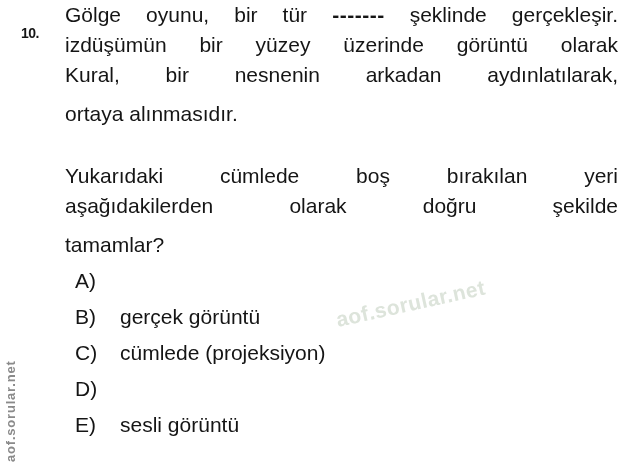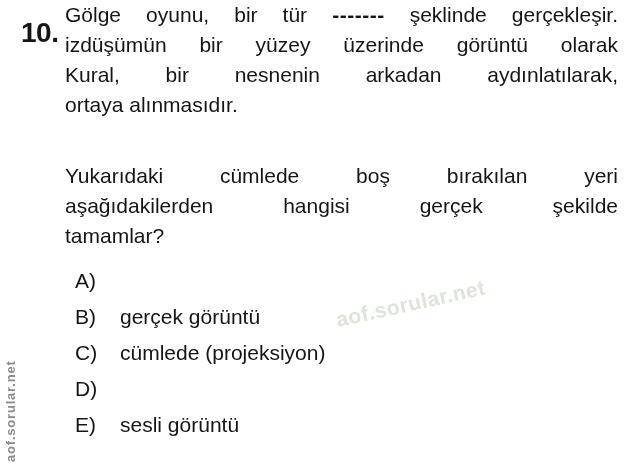--- a/index.html
+++ b/index.html
@@ -10,41 +10,41 @@
     position: relative;
     overflow: hidden;
     font-family: "Liberation Sans", sans-serif;
     color: #151515;
   }
 
   .qnum {
     position: absolute;
     left: 21px;
     top: 18px;
-    font-size: 28px;
+    font-size: 14px;
     line-height: 30px;
     font-weight: bold;
     letter-spacing: -0.5px;
   }
 
   .body-para {
     position: absolute;
     left: 65px;
     top: 0;
     width: 553px;
     font-size: 21px;
     line-height: 30px;
   }
 
   .jline {
     text-align: justify;
     text-align-last: justify;
     white-space: normal;
   }
-  .jline.last { text-align-last: left; }
+  .jline.last { text-align-last: left; margin-top: 9px; }
 
   .dashes {
     font-weight: bold;
     letter-spacing: 0.5px;
   }
 
   .prompt-para {
     position: absolute;
     left: 65px;
     top: 161px;
@@ -106,21 +106,21 @@
 
 <div class="body-para">
   <div class="jline"><span>Gölge oyunu, bir tür</span> <span class="dashes">-------</span> <span>şeklinde gerçekleşir.</span></div>
   <div class="jline">izdüşümün bir yüzey üzerinde görüntü olarak</div>
   <div class="jline">Kural, bir nesnenin arkadan aydınlatılarak,</div>
   <div class="jline last">ortaya alınmasıdır.</div>
 </div>
 
 <div class="prompt-para">
   <div class="jline">Yukarıdaki cümlede boş bırakılan yeri</div>
-  <div class="jline">aşağıdakilerden hangisi gerçek şekilde</div>
+  <div class="jline">aşağıdakilerden olarak doğru şekilde</div>
   <div class="jline last">tamamlar?</div>
 </div>
 
 <div class="options">
   <div class="option-row">
     <span class="option-letter">A)</span>
   </div>
   <div class="option-row">
     <span class="option-letter">B)</span>
     <span class="option-text">gerçek görüntü</span>

